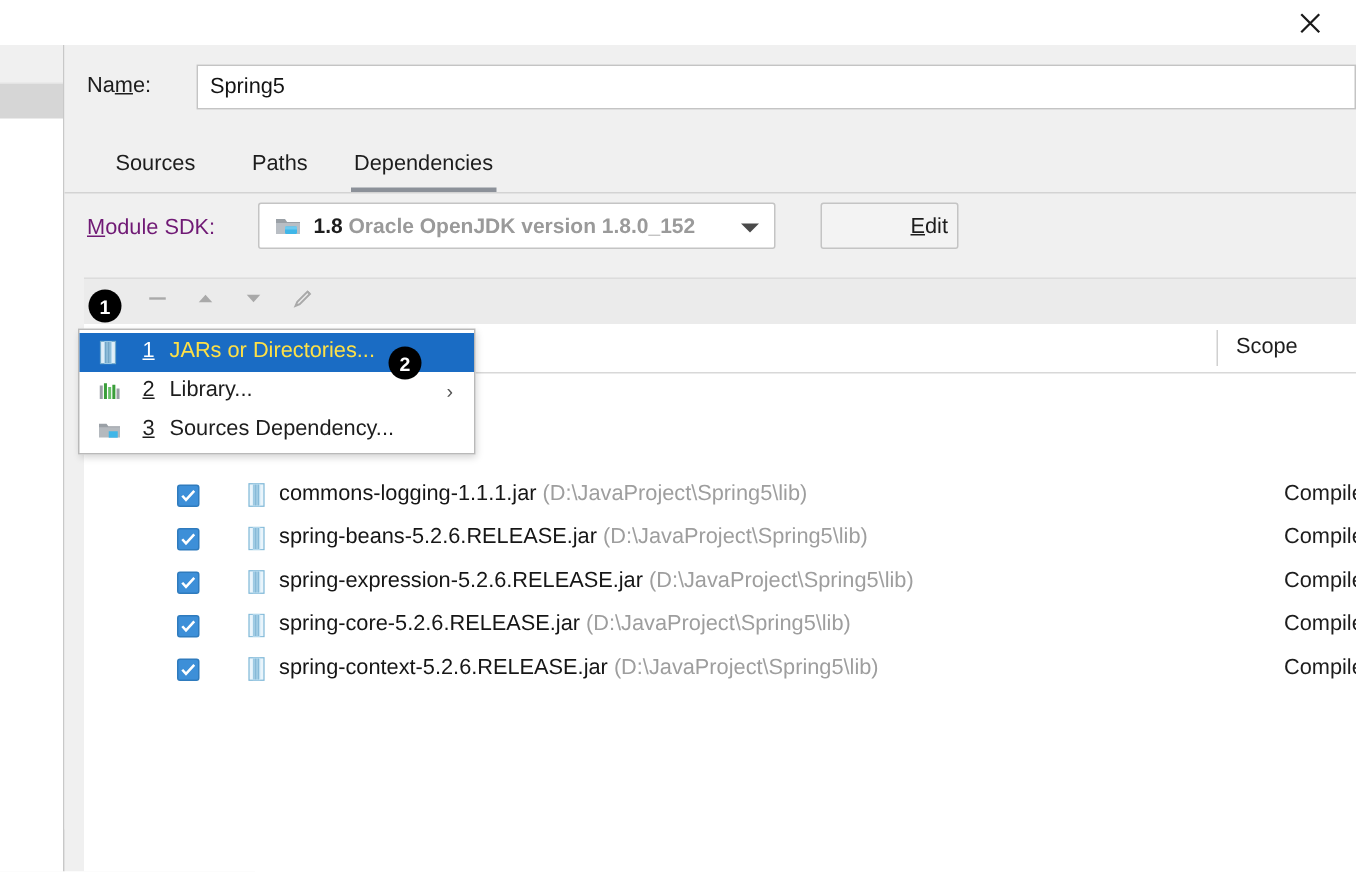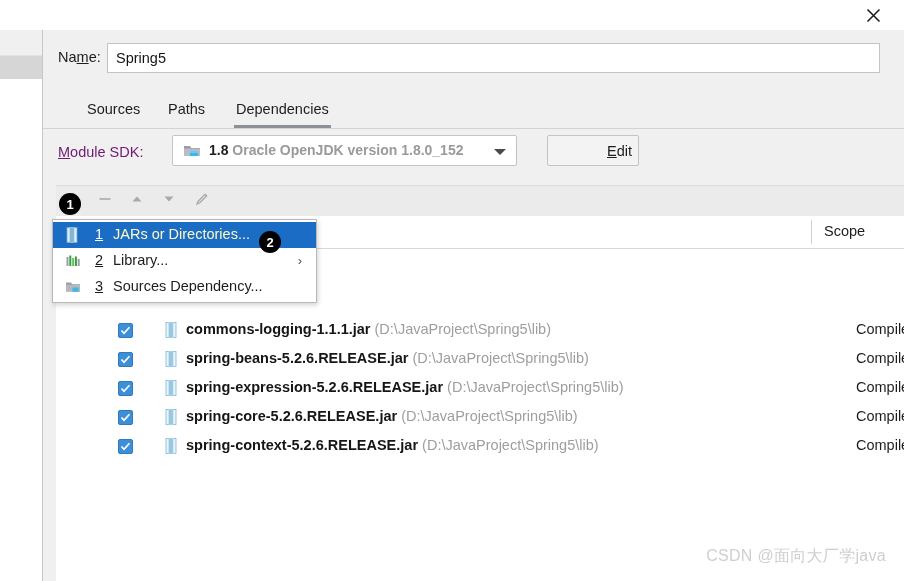--- a/index.html
+++ b/index.html
@@ -78,21 +78,21 @@
   }
   .name-label {
     position: absolute;
     left: 15px; top: 6px;
     font-size: 14.5px;
     color: #1d1d1d;
   }
   .name-label u { text-decoration: underline; }
   .name-input {
     position: absolute;
-    left: 64px; top: 0px;
+    left: 88px; top: 0px;
     width: 773px; height: 30px;
     box-sizing: border-box;
     background: #ffffff;
     border: 1px solid #c4c4c4;
     font-family: "Liberation Sans", sans-serif;
     font-size: 14.5px;
     color: #141414;
     padding: 0 8px;
     outline: none;
   }
@@ -114,21 +114,21 @@
     padding: 0 2px;
     cursor: default;
   }
   .tab.active::after {
     content: "";
     position: absolute;
     left: 0; right: 0; bottom: 0;
     height: 3px;
     background: #8c9199;
   }
-  .tab-sources { left: 32px; margin-left: 10px; }
+  .tab-sources { left: 32px; }
   .tab-paths   { left: 123px; }
   .tab-deps    { left: 191px; }
 
   
   .sdk-row {
     position: absolute;
     left: 0; top: 105px;
     width: 861px; height: 42px;
   }
   .sdk-label {
@@ -253,21 +253,21 @@
   .row-icon {
     position: absolute;
     left: 108px; top: 6px;
   }
   .row-text {
     position: absolute;
     left: 130px; top: 5px;
     font-size: 14.5px;
     white-space: nowrap;
   }
-  .row-text .fname { color: #161616; font-weight: bold; }
+  .row-text .fname { color: #161616; }
   .row-text .fpath { color: #9e9e9e; }
 
   .row-scope {
     position: absolute;
     left: 800px; top: 5px;
     font-size: 14.5px;
     color: #1d1d1d;
     cursor: default;
   }
 
@@ -317,21 +317,21 @@
   }
   .menu-num u { text-decoration: underline; }
   .menu-item.selected .menu-num { color: #ffffff; }
   .menu-label {
     position: absolute;
     left: 60px; top: 4px;
     font-size: 14.5px;
     color: #1d1d1d;
     white-space: nowrap;
   }
-  .menu-item.selected .menu-label { color: #fef9c3; }
+  .menu-item.selected .menu-label { color: #fde047; }
   .menu-sub-arrow {
     position: absolute;
     right: 14px; top: 7px;
     font-size: 13px;
     color: #555;
     line-height: 12px;
   }
 
   
   .badge {
@@ -613,15 +613,14 @@
       </span>
       <span class="menu-num"><u>3</u></span>
       <span class="menu-label">Sources Dependency...</span>
     </div>
 
   </div>
 
   <div class="badge badge-1">1</div>
   <div class="badge badge-2">2</div>
 
-  <div class="watermark">CSDN @面向大厂学java</div>
 
 </div>
 
 </body></html>

